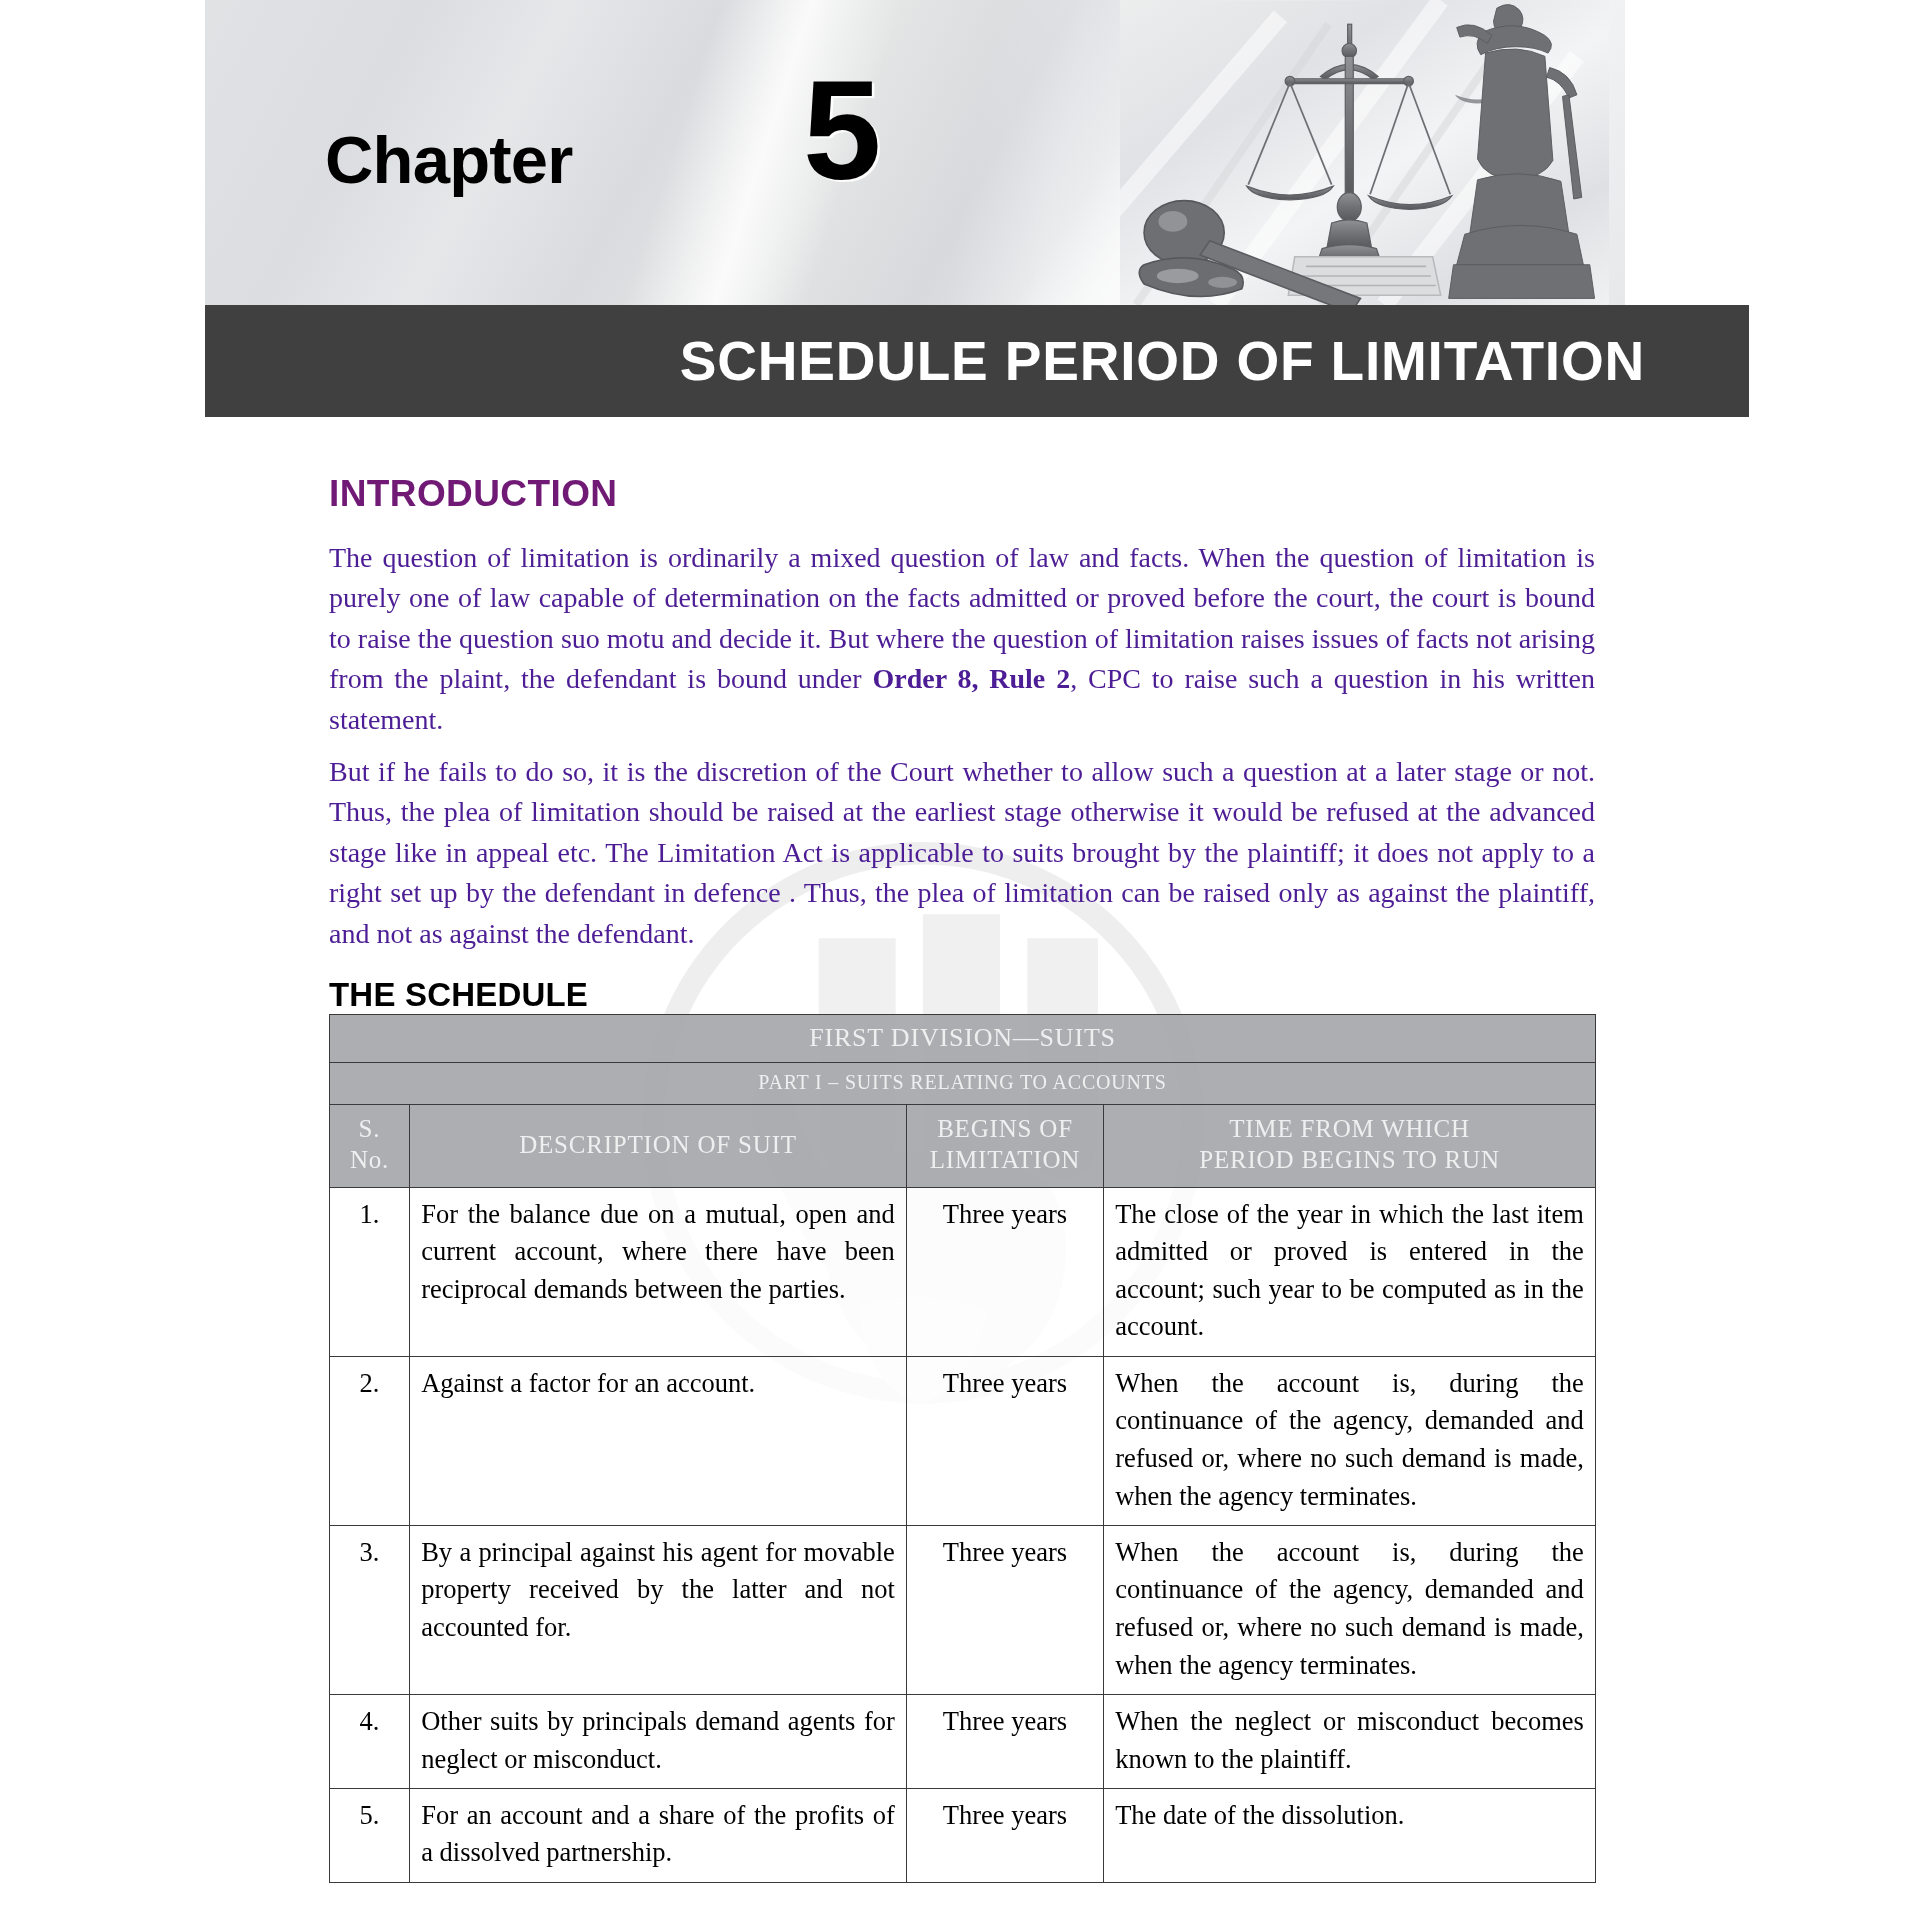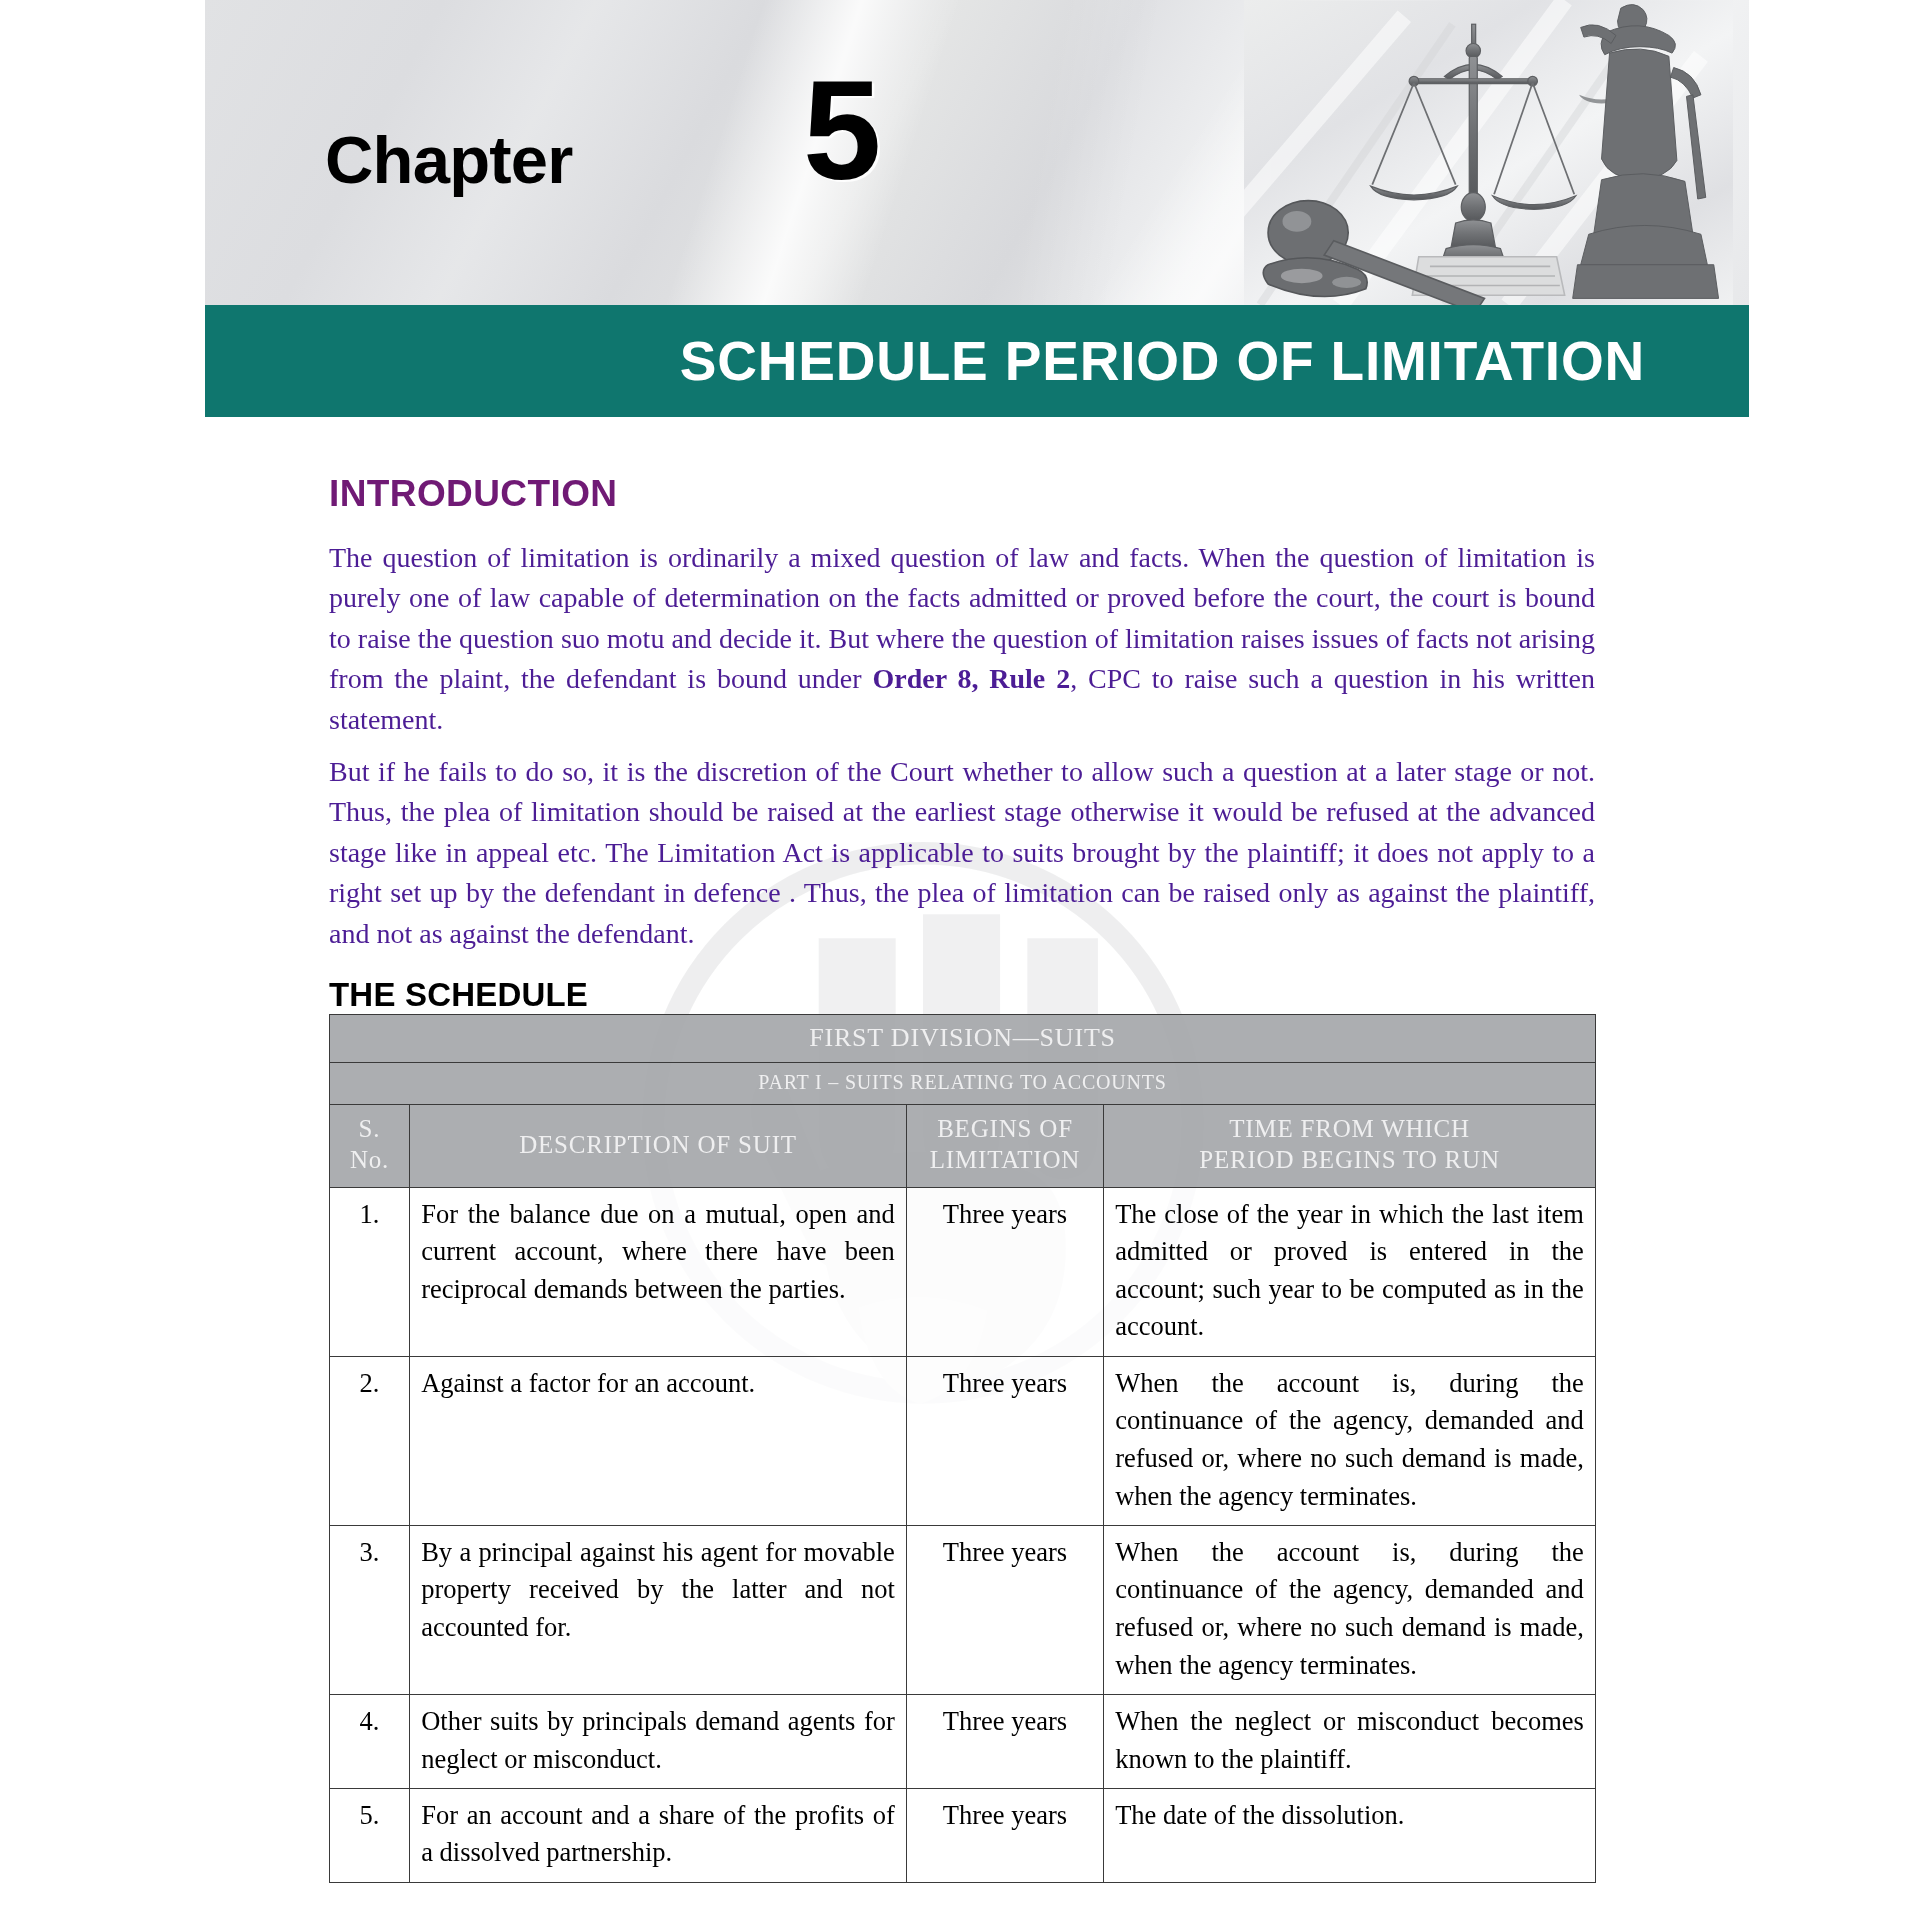--- a/index.html
+++ b/index.html
@@ -28,21 +28,21 @@
     pointer-events: none;
     opacity: 0.30;
   }
   .watermark svg { width: 100%; height: 100%; display: block; }
 
   
   .chapter-header {
     position: absolute;
     left: 205px;
     top: 0px;
-    width: 1544px;
+    width: 1420px;
     height: 305px;
     background: linear-gradient(118deg,
        #e9eaec 0%, #e4e5e8 14%, #eeeff1 23%, #e2e3e6 33%,
        #eceded 44%, #e0e1e4 55%, #f1f2f3 66%, #e3e4e7 78%,
        #f2f3f4 88%, #e7e8ea 100%);
     overflow: hidden;
     z-index: 2;
   }
   
   .chapter-header .drape {
@@ -92,21 +92,21 @@
   }
   .header-art svg { display:block; width: 100%; height: 100%; }
 
   
   .title-banner {
     position: absolute;
     left: 205px;
     top: 305px;
     width: 1544px;
     height: 112px;
-    background: #0f766e;
+    background: #404040;
     z-index: 3;
   }
   .title-banner .banner-text {
     position: absolute;
     right: 104px;
     top: 50%;
     transform: translateY(-50%);
     font-family: "Liberation Sans", "DejaVu Sans", sans-serif;
     font-weight: bold;
     font-size: 55px;

